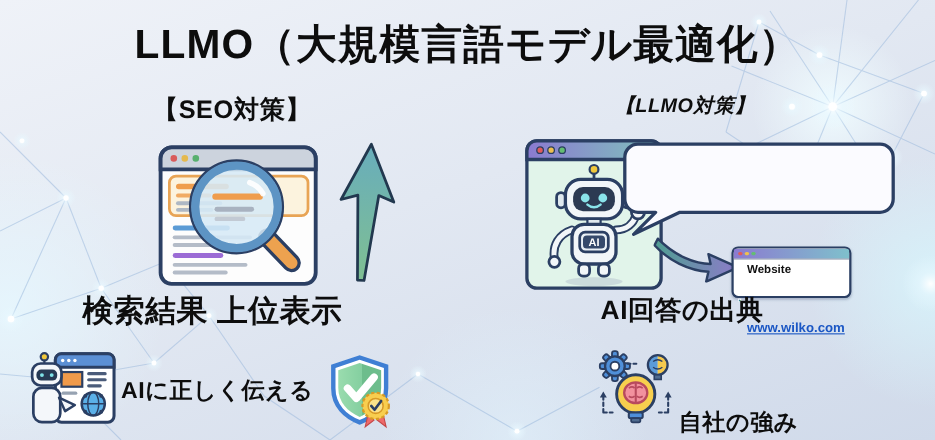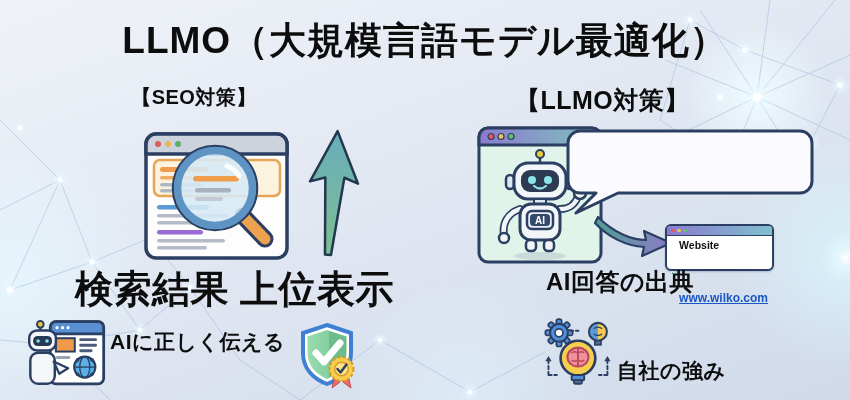--- a/index.html
+++ b/index.html
@@ -9,26 +9,26 @@
     background:
       radial-gradient(circle at 89% 24%, rgba(240,252,255,0.95), rgba(240,252,255,0) 9%),
       radial-gradient(circle at 100% 64%, rgba(215,245,252,0.85), rgba(215,245,252,0) 13%),
       radial-gradient(circle at 1% 70%, rgba(230,248,255,0.8), rgba(230,248,255,0) 16%),
       radial-gradient(circle at 55% 100%, rgba(225,242,252,0.6), rgba(225,242,252,0) 20%),
       linear-gradient(160deg,#eff2f8 0%,#e2e8f2 45%,#d0daea 100%);
   }
   .plexus{position:absolute;inset:0;}
   .txt{position:absolute;color:#0d0d0d;font-weight:800;letter-spacing:0.5px;white-space:nowrap;}
   .title{top:16px;left:0;width:850px;text-align:center;font-size:37px;letter-spacing:1px;}
-  .heading-seo{top:84px;left:84px;width:220px;text-align:center;font-size:20px;}
-  .heading-llmo{top:84px;left:515px;width:215px;text-align:left;font-size:25px;}
-  .caption-seo{top:264px;left:75px;width:260px;text-align:right;font-size:38px;}
+  .heading-seo{top:84px;left:101px;width:220px;text-align:center;font-size:23px;}
+  .heading-llmo{top:84px;left:515px;width:215px;text-align:center;font-size:18px;font-style:italic;}
+  .caption-seo{top:264px;left:75px;width:260px;text-align:left;font-size:28px;}
   .caption-llmo{top:266px;left:515px;width:210px;text-align:center;font-size:24px;}
   .abs{position:absolute;}
-  .bottom-label{font-size:21px;top:328px;}
+  .bottom-label{font-size:21px;top:341px;}
   .site-card{
     position:absolute;left:665px;top:224px;width:109px;height:47px;box-sizing:border-box;
     border:2.5px solid #2b3f63;border-radius:6px;background:#fff;
     box-shadow:0 1px 2px rgba(40,60,100,0.25);
   }
   .site-bar{height:10px;background:linear-gradient(90deg,#8b7ad0,#7fc0cc);
     border-radius:3px 3px 0 0;display:flex;align-items:center;gap:2.5px;padding-left:4px;
     border-bottom:1.5px solid #2b3f63;box-sizing:border-box;}
   .dot{width:3.5px;height:3.5px;border-radius:50%;}
   .dot.r{background:#e05b5b;} .dot.y{background:#eec04f;} .dot.g{background:#63bd72;}

